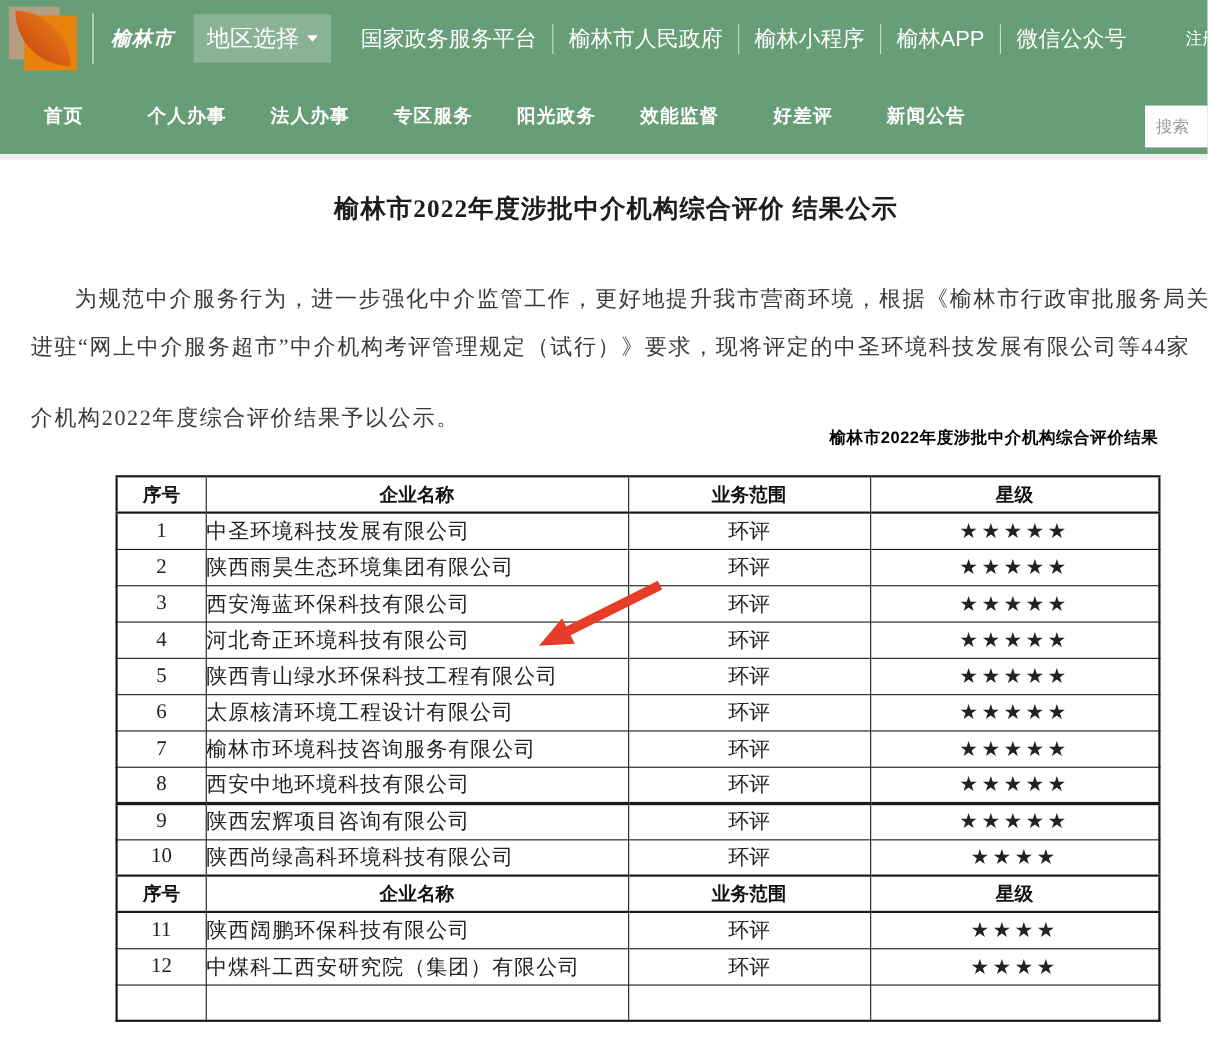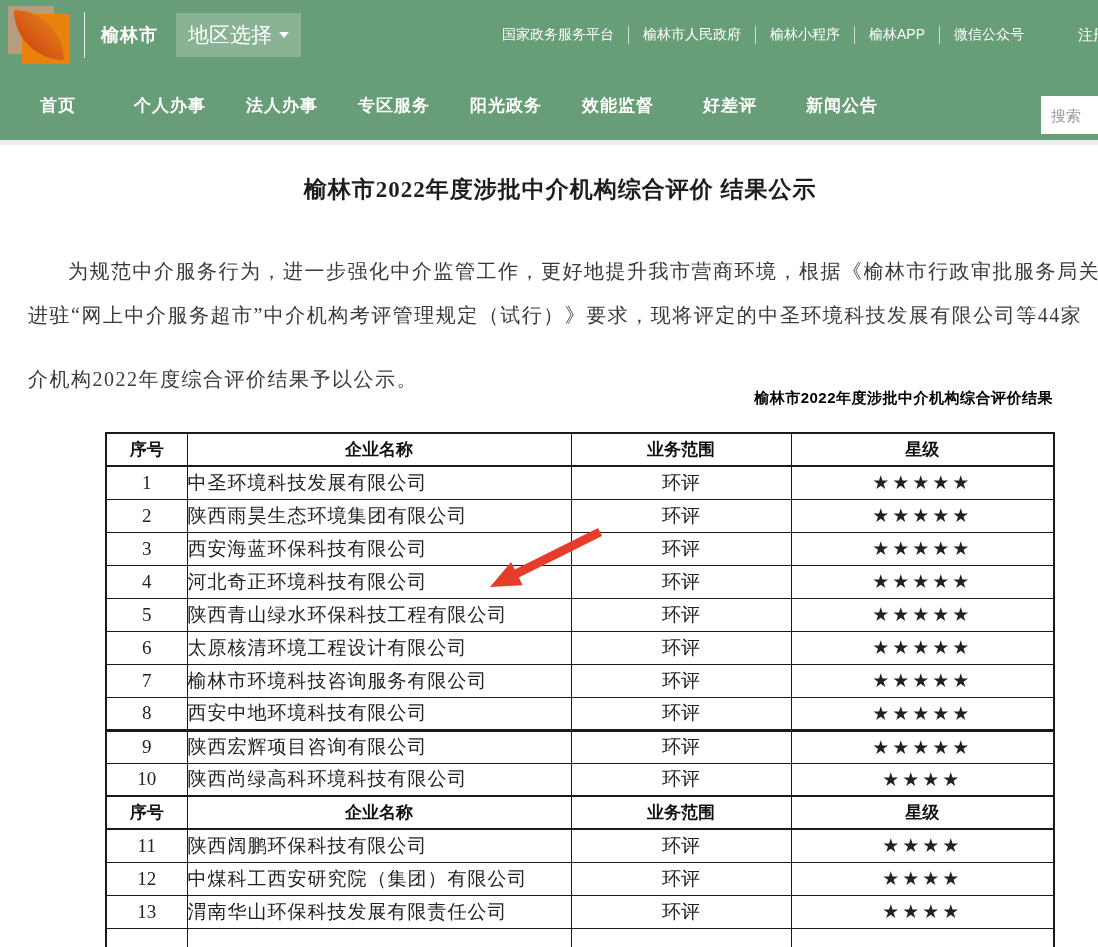--- a/index.html
+++ b/index.html
@@ -20,28 +20,28 @@
   .logo .front-square { position:absolute; right:0; bottom:2px; width:48px; height:50px; background:var(--logo_orange); }
   .logo .leaf {
     position:absolute; left:6px; top:6px; width:50px; height:50px;
     border-radius:0 100% 0 100%;
     background:linear-gradient(45deg, var(--logo_leaf_from), var(--logo_leaf_to));
   }
   .site-titles { margin-left:12px; display:flex; flex-direction:column; line-height:1.15; }
   .platform-label { font-size:13px; letter-spacing:1px; }
   .site-name { font-size:26px; font-weight:bold; letter-spacing:2px; margin-top:3px; }
   .v-divider { width:1px; height:46px; background:rgba(255,255,255,.85); margin:0 16px 0 14px; }
-  .city-name { font-size:18px; font-weight:bold; letter-spacing:1px; }
+  .city-name { font-size:18px; font-weight:bold; letter-spacing:1px;font-style:italic; }
   .region-btn {
     margin-left:18px; background:rgba(255,255,255,.22); border:none; color:#fff;
     font-size:21px; padding:8px 12px; display:flex; align-items:center; gap:7px;
     font-family:inherit; cursor:pointer;
   }
   .caret-down { width:0; height:0; border-left:5px solid transparent; border-right:5px solid transparent; border-top:6px solid #fff; display:inline-block; }
-  .top-links { display:flex; align-items:flex-end; margin-left:auto; margin-right:60px; font-size:14px; }
+  .top-links { display:flex; align-items:flex-end; margin-left:auto; margin-right:60px; font-size:20px; }
   .top-links .link { padding:0 14px; white-space:nowrap; cursor:pointer; }
   .top-links .link + .link { border-left:1px solid rgba(255,255,255,.65); }
   .register-link { position:absolute; left:1078px; top:26px; font-size:15px; white-space:nowrap; cursor:pointer; }
 
   
   .nav-bar { position:relative; height:70px; background:var(--brand_green); }
   .nav-items { display:flex; align-items:center; height:100%; padding-left:2px; }
   .nav-item { width:112px; text-align:center; color:#fff; font-size:17px; font-weight:bold; letter-spacing:1px; white-space:nowrap; cursor:pointer; }
   .search-box {
     position:absolute; left:1041px; top:26px; width:130px; height:38px;
@@ -254,26 +254,20 @@
             <td class="center">环评</td>
             <td class="center stars">★★★★</td>
           </tr>
           <tr>
             <td class="center">12</td>
             <td class="left">中煤科工西安研究院（集团）有限公司</td>
             <td class="center">环评</td>
             <td class="center stars">★★★★</td>
           </tr>
           <tr>
-            <td class="center">13</td>
-            <td class="left">渭南华山环保科技发展有限责任公司</td>
-            <td class="center">环评</td>
-            <td class="center stars">★★★★</td>
-          </tr>
-          <tr>
             <td></td>
             <td></td>
             <td></td>
             <td></td>
           </tr>
         </tbody>
     </table>
   </div>
 
   <svg class="arrow-svg" viewBox="0 0 180 95">

